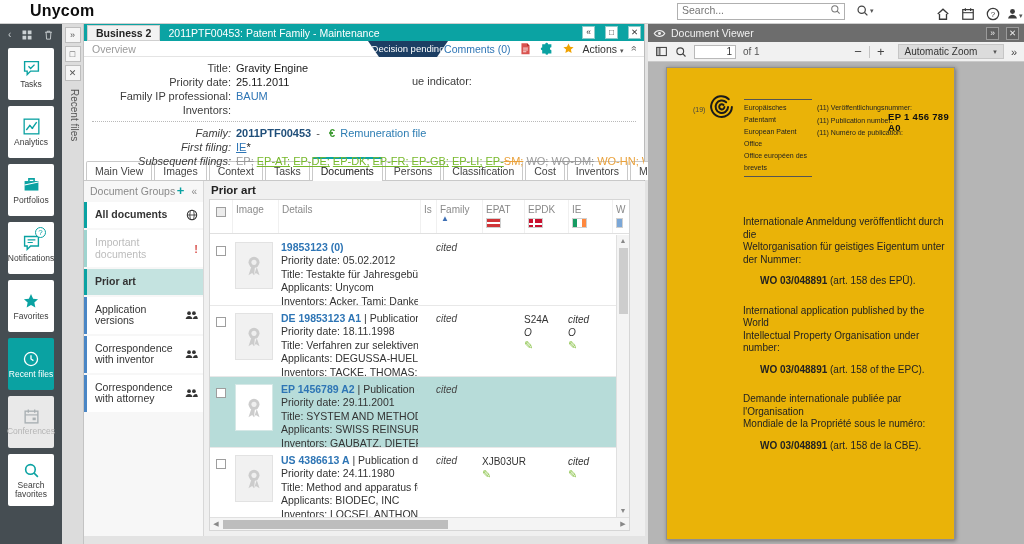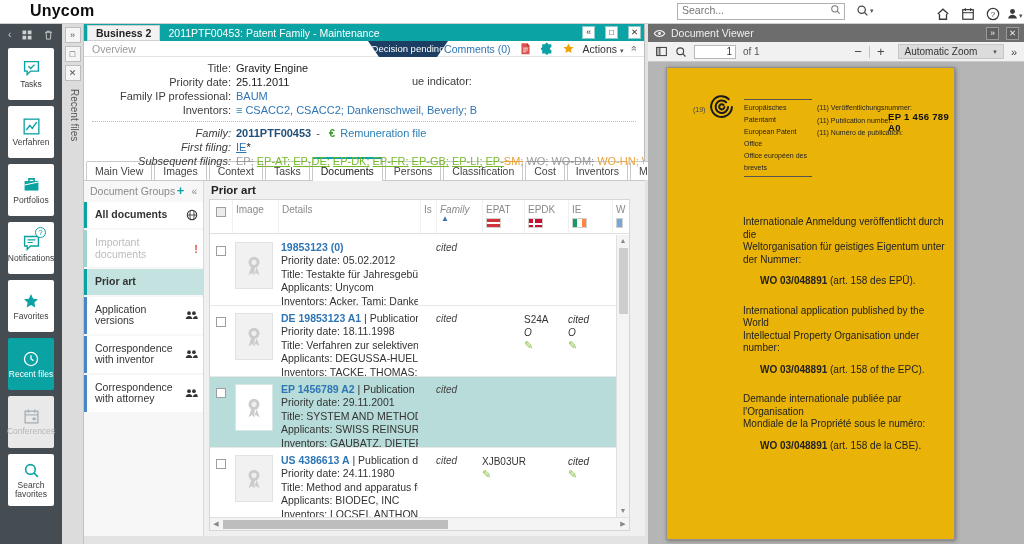--- a/index.html
+++ b/index.html
@@ -96,21 +96,21 @@
   #tablewrap { flex:1; padding:1px 0 0 5px; position:relative; min-width:0; }
   #sec-title { font-size:11.5px; font-weight:bold; color:#222; padding:2px 0 3px 2px; }
   #tbl { position:relative; background:#fff; border:1px solid #d6d6d6; height:332px; width:421px; overflow:hidden; }
   #thead { height:34px; border-bottom:1px solid #e0e0e0; display:flex; font-size:10px; color:#8a8a8a; }
   .hc { padding-top:4px; border-left:1px solid #f0f0f0; }
   .hc:first-child { border-left:none; }
   .col-cb { width:22px; flex:0 0 auto; text-align:center; }
   .col-img { width:46px; flex:0 0 auto; }
   .col-det { width:142px; flex:0 0 auto; }
   .col-is { width:16px; flex:0 0 auto; }
-  .col-fam { width:46px; flex:0 0 auto;font-style:italic; }
+  .col-fam { width:46px; flex:0 0 auto; }
   .col-epat { width:42px; flex:0 0 auto; }
   .col-epdk { width:44px; flex:0 0 auto; }
   .col-ie { width:44px; flex:0 0 auto; }
   .col-w { flex:1; min-width:0; overflow:hidden; }
   .hc .hlbl { padding-left:3px; }
   .sort-asc { color:#3d6fb4; font-size:8px; line-height:7px; padding-left:4px; }
   .flag { width:15px; height:10px; margin:3px 0 0 3px; border:1px solid #d0d0d0; }
   .flag-at { background:linear-gradient(180deg,#d03438 0 33%,#fff 33% 66%,#d03438 66%); }
   .flag-dk { background-image:linear-gradient(90deg,transparent 0 4px,#fff 4px 6px,transparent 6px),linear-gradient(180deg,transparent 0 4px,#fff 4px 6px,transparent 6px); background-color:#c8102e; }
   .flag-ie { background:linear-gradient(90deg,#169b62 0 33%,#fff 33% 66%,#ff883e 66%); }
@@ -239,21 +239,21 @@
           </svg>
         <span class="lbl">Tasks</span>
       </div>
       <div class="tile">
         <svg class="ic" width="19" height="19" viewBox="0 0 22 22">
             <rect x="2.5" y="2.5" width="17" height="17" fill="none" stroke="currentColor" stroke-width="1.5"></rect>
             <path d="M5 15l4-5 3 3 5-7" fill="none" stroke="currentColor" stroke-width="1.6"></path>
             <circle cx="9" cy="10" r="1" fill="currentColor"></circle>
             <circle cx="12" cy="13" r="1" fill="currentColor"></circle>
           </svg>
-        <span class="lbl">Verfahren</span>
+        <span class="lbl">Analytics</span>
       </div>
       <div class="tile">
         <svg class="ic" width="19" height="19" viewBox="0 0 22 22">
             <path d="M3 7h16v11H3z" fill="currentColor"></path>
             <path d="M8 7V4.5h6V7" fill="none" stroke="currentColor" stroke-width="1.8"></path>
             <path d="M3 11.5l16-3.5" stroke="#fff" stroke-width="1.2"></path>
           </svg>
         <span class="lbl">Portfolios</span>
       </div>
       <div class="tile">
@@ -347,21 +347,20 @@
         <span class="flabel">Priority date:</span>
         <span class="fval">25.11.2011</span>
       </div>
       <span id="due-label">ue indicator:</span>
       <div class="frow">
         <span class="flabel">Family IP professional:</span>
         <span class="fval blue-link">BAUM</span>
       </div>
       <div class="frow">
         <span class="flabel">Inventors:</span>
-        <span class="fval"><span class="list-ic">≡</span><span class="blue-link">CSACC2, CSACC2; Dankenschweil, Beverly; B</span></span>
       </div>
       <hr class="dotted-hr">
       <div class="frow">
         <span class="flabel it">Family:</span>
         <span class="fval">
           <span class="fam-code">2011PTF00453</span>
           <span style="color:#555;margin:0 2px;">-</span>
           <span class="euro">€</span>
           <span class="teal-link">Remuneration file</span>
         </span>

